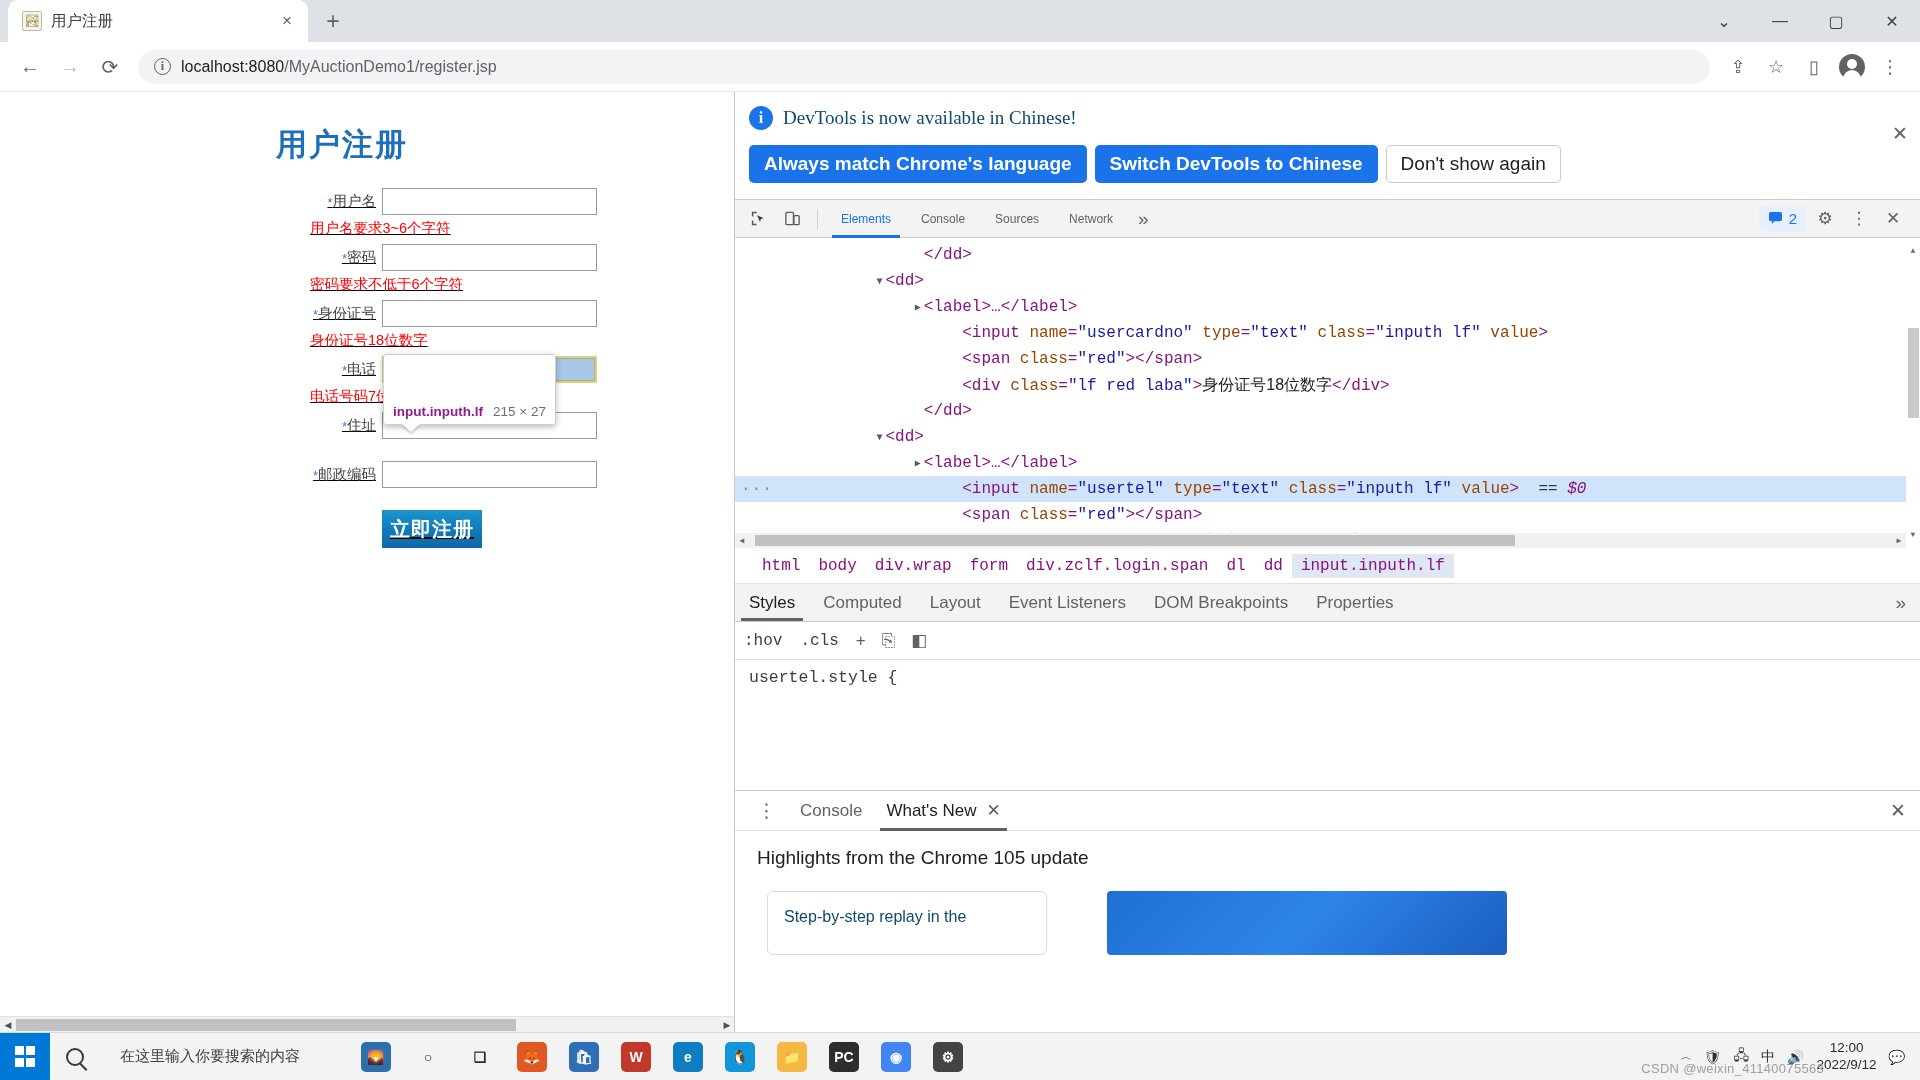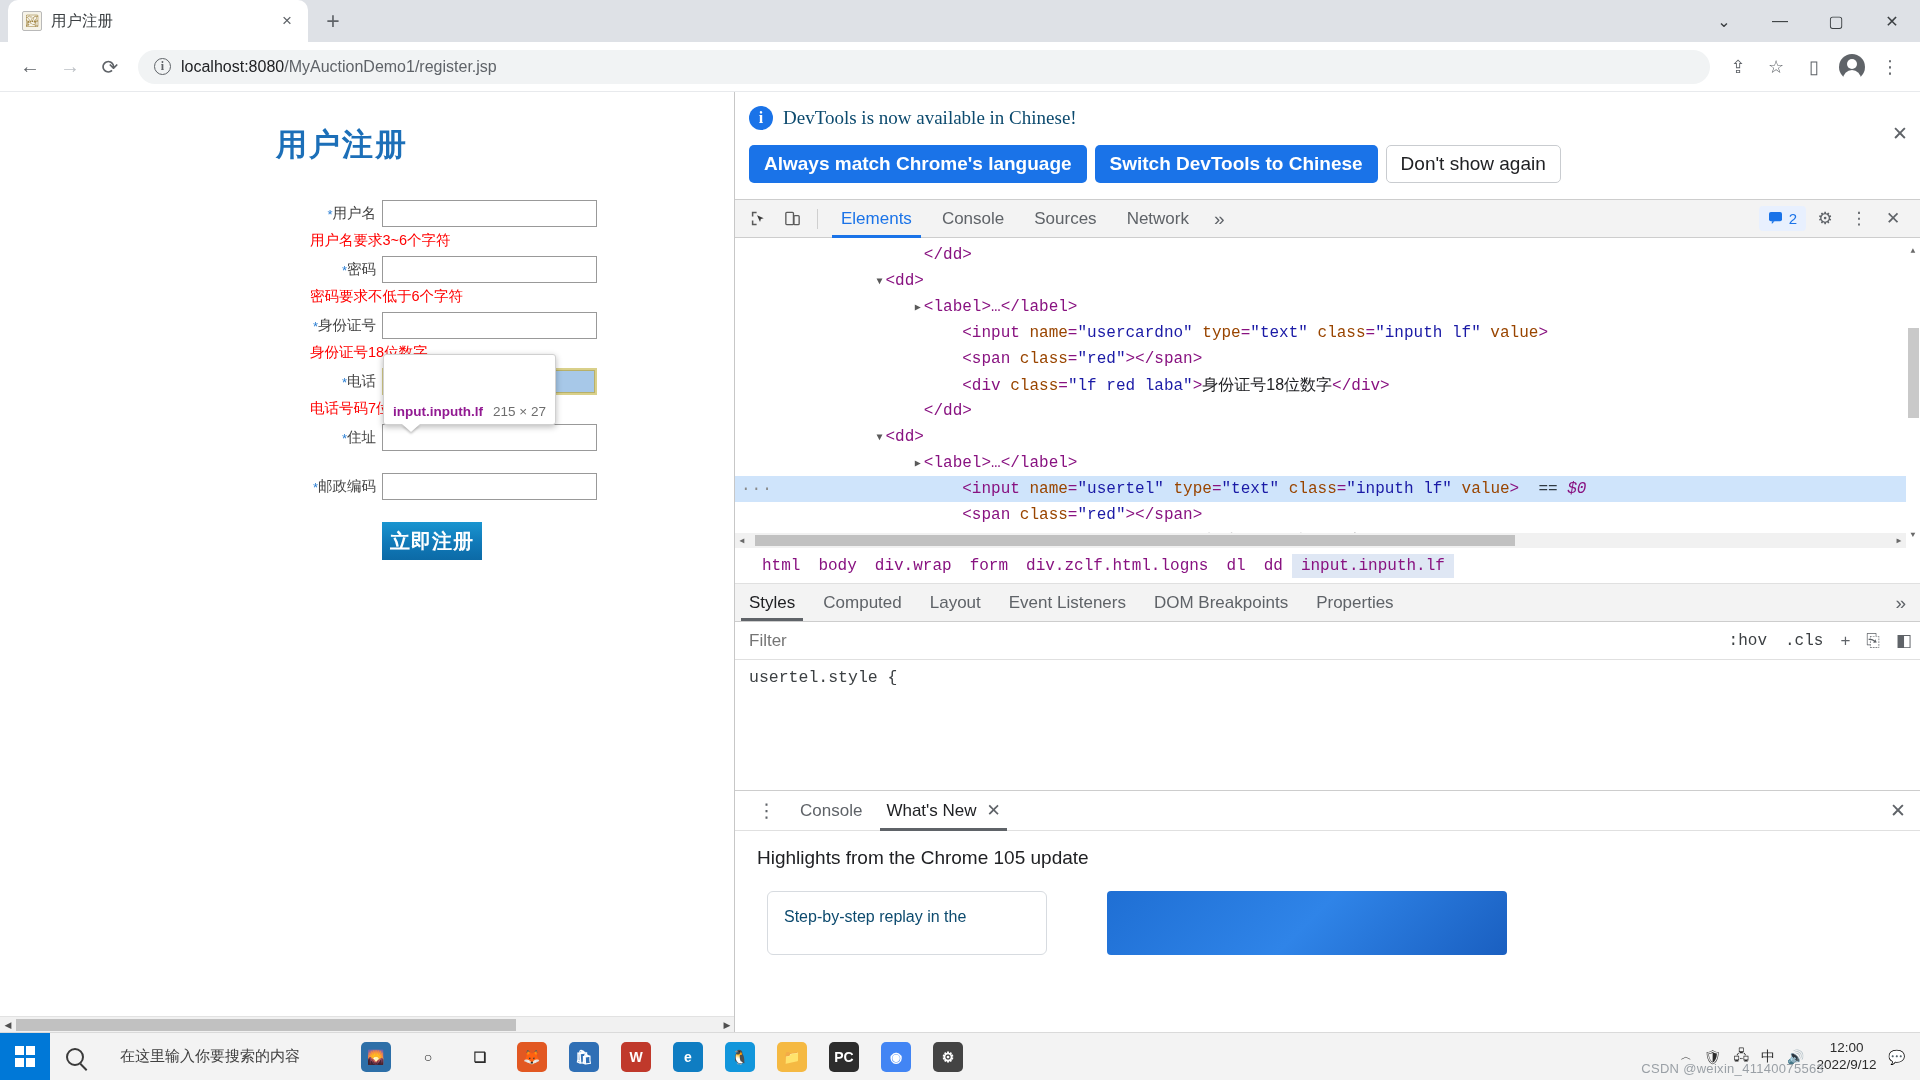--- a/index.html
+++ b/index.html
@@ -115,21 +115,21 @@
     width: 735px; position: relative; background: #fff;
     border-right: 1px solid #c7c7c7; overflow: hidden;
   }
   .page-inner { position: relative; padding-top: 32px; }
   .page-title {
     font-family: "Liberation Serif", serif;
     font-size: 31px; font-weight: bold; color: #1c6fb8;
     text-align: left; padding-left: 276px;
     letter-spacing: 2px;
   }
-  .form-dl { margin-top: 34px; }
+  .form-dl { margin-top: 22px; text-decoration: underline; }
   .form-row {
     display: flex; align-items: center; justify-content: flex-start;
     padding-left: 0; margin-bottom: 2px;
   }
   .form-label {
     width: 382px; text-align: right; padding-right: 6px;
     font-size: 14.5px; color: #444; white-space: nowrap;
   }
   .req-star { color: #2b7fd4; font-size: 13px; vertical-align: -1px; }
   .form-input {
@@ -236,21 +236,21 @@
   }
   .dt-tool-icon {
     width: 34px; height: 30px;
     display: flex; align-items: center; justify-content: center;
     color: #5a5a5a;
   }
   .dt-sep { width: 1px; height: 20px; background: #cfcfcf; margin: 0 8px; }
   .dt-tabs { display: flex; align-items: stretch; height: 38px; }
   .dt-tab {
     display: flex; align-items: center; padding: 0 15px;
-    font-size: 17px; color: #5f6368; position: relative; text-align: center;
+    font-size: 12px; color: #5f6368; position: relative; text-align: center;
   }
   .dt-tab.active { color: #1a73e8; }
   .dt-tab.active::after {
     content: ""; position: absolute; left: 6px; right: 6px; bottom: 0;
     height: 3px; background: #1a73e8;
   }
   .dt-more { font-size: 19px; color: #5f6368; padding: 0 10px; display: flex; align-items: center; }
   .dt-toolbar-right {
     margin-left: auto; display: flex; align-items: center; gap: 4px; padding-right: 6px;
   }
@@ -614,38 +614,37 @@
             <div class="vthumb"></div>
             <div class="varrow">▼</div>
           </div>
         </div>
 
         <div class="dt-breadcrumb" id="breadcrumb">
             <span class="crumb">html</span>
             <span class="crumb">body</span>
             <span class="crumb">div.wrap</span>
             <span class="crumb">form</span>
-            <span class="crumb">div.zclf.html.logns</span>
+            <span class="crumb">div.zclf.login.span</span>
             <span class="crumb">dl</span>
             <span class="crumb">dd</span>
             <span class="crumb active">input.inputh.lf</span>
           </div>
 
         <div class="dt-subtabs">
           <div class="sub-tab active">Styles</div>
           <div class="sub-tab">Computed</div>
           <div class="sub-tab">Layout</div>
           <div class="sub-tab">Event Listeners</div>
           <div class="sub-tab">DOM Breakpoints</div>
           <div class="sub-tab">Properties</div>
           <div class="sub-more">»</div>
         </div>
 
         <div class="dt-filter-row">
-          <input class="dt-filter-input" placeholder="Filter" style="">
           <div class="filter-tool">:hov</div>
           <div class="filter-tool">.cls</div>
           <div class="filter-ico">+</div>
           <div class="filter-ico">⎘</div>
           <div class="filter-ico">◧</div>
         </div>
 
         <div class="style-rule">usertel.style {</div>
 
         <div class="dt-drawer">

